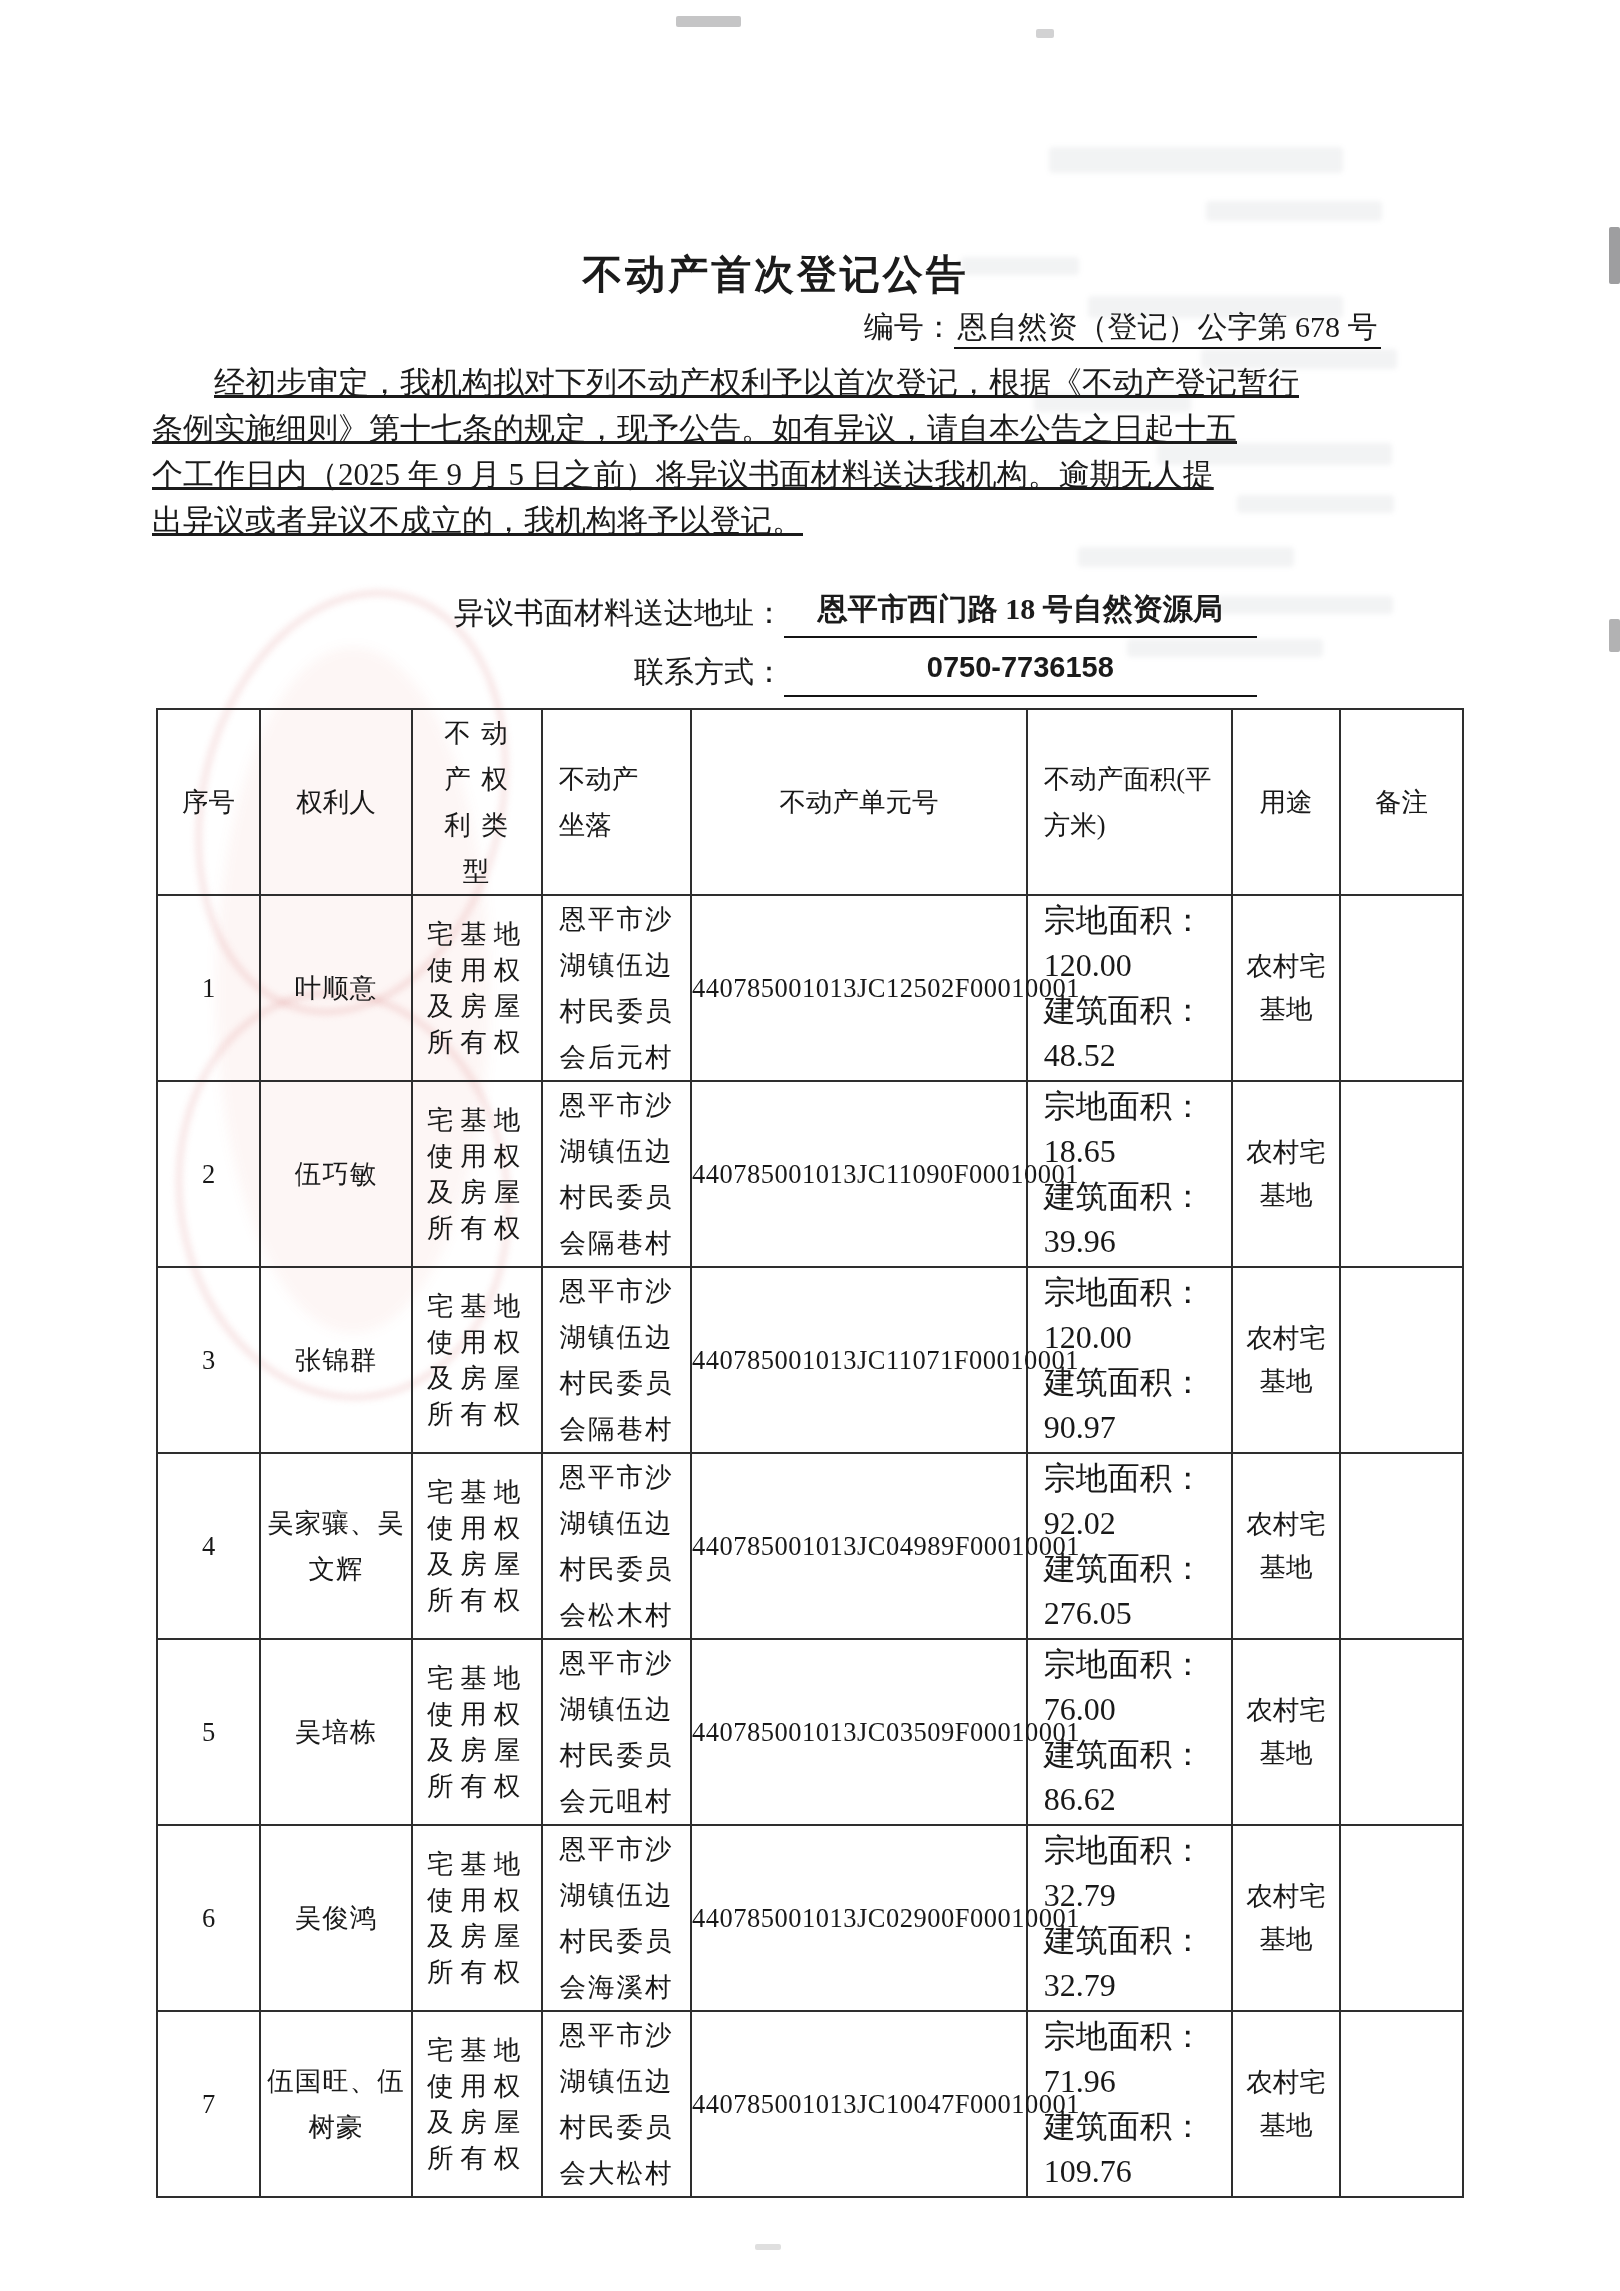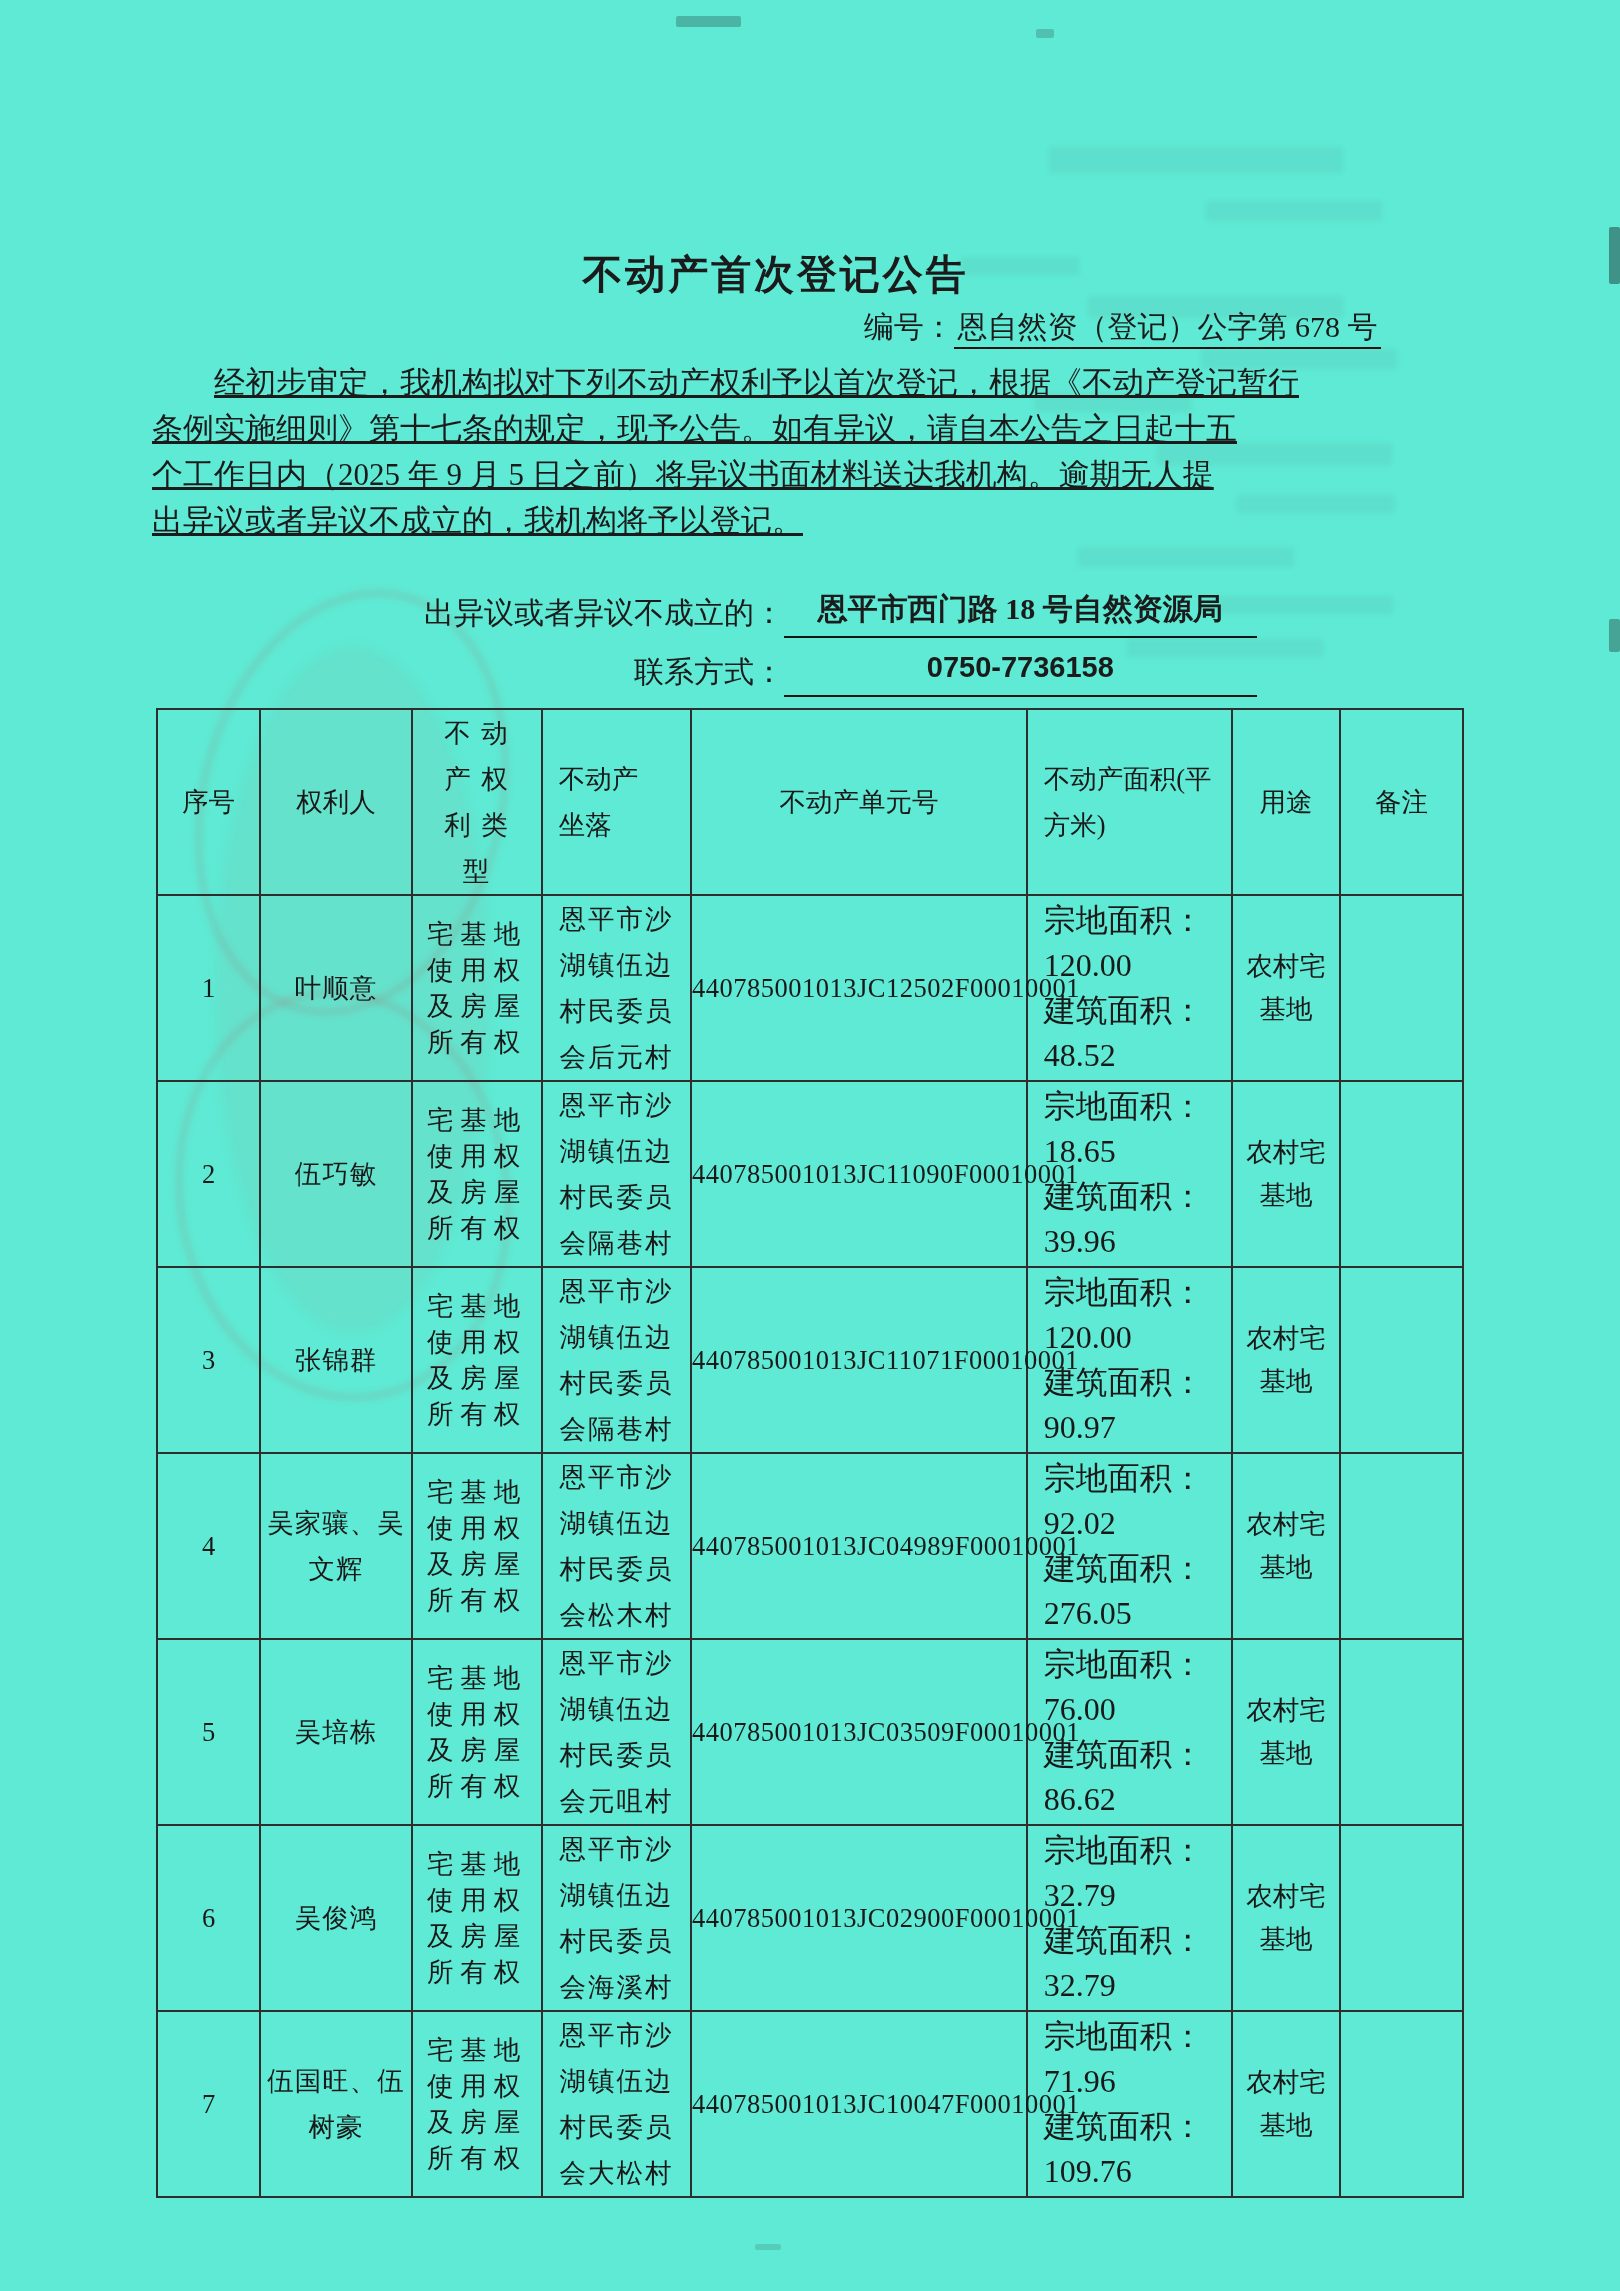--- a/index.html
+++ b/index.html
@@ -1,18 +1,18 @@
 <!DOCTYPE html>
 <html><head>
 <meta charset="utf-8">
 <style>
   html,body { margin:0; padding:0; background:#dfe3e6; }
   .page {
     position:relative; width:1620px; height:2292px;
-    background:#5eead4;
+    background:#ffffff;
     font-family:"Liberation Serif","DejaVu Serif",serif;
     color:#1b1b1b; overflow:hidden;
   }
   .content { position:absolute; left:152px; top:247px; width:1247px; }
 
   .doc-title { font-size:40px; font-weight:700; text-align:center; letter-spacing:2.9px; }
 
   .doc-no { margin-top:5px; text-align:right; font-size:30px; font-weight:400; padding-right:17.6px; }
   .doc-no .uline { border-bottom:2.9px solid #141414; padding:0 3.9px 3.9px 3.9px; }
 
@@ -100,21 +100,21 @@
 
     <div class="body-par">
       <div class="line indent">经初步审定，我机构拟对下列不动产权利予以首次登记，根据《不动产登记暂行</div>
       <div class="line">条例实施细则》第十七条的规定，现予公告。如有异议，请自本公告之日起十五</div>
       <div class="line">个工作日内（2025 年 9 月 5 日之前）将异议书面材料送达我机构。逾期无人提</div>
       <div class="line">出异议或者异议不成立的，我机构将予以登记。</div>
     </div>
 
     <div class="addr-block">
       <div class="addr-row">
-        <div class="addr-label">出异议或者异议不成立的：</div>
+        <div class="addr-label">异议书面材料送达地址：</div>
         <div class="addr-value">恩平市西门路 18 号自然资源局</div>
       </div>
       <div class="addr-row">
         <div class="addr-label">联系方式：</div>
         <div class="addr-value contact-value">0750-7736158</div>
       </div>
     </div>
   </div>
 
   <table class="announce">

